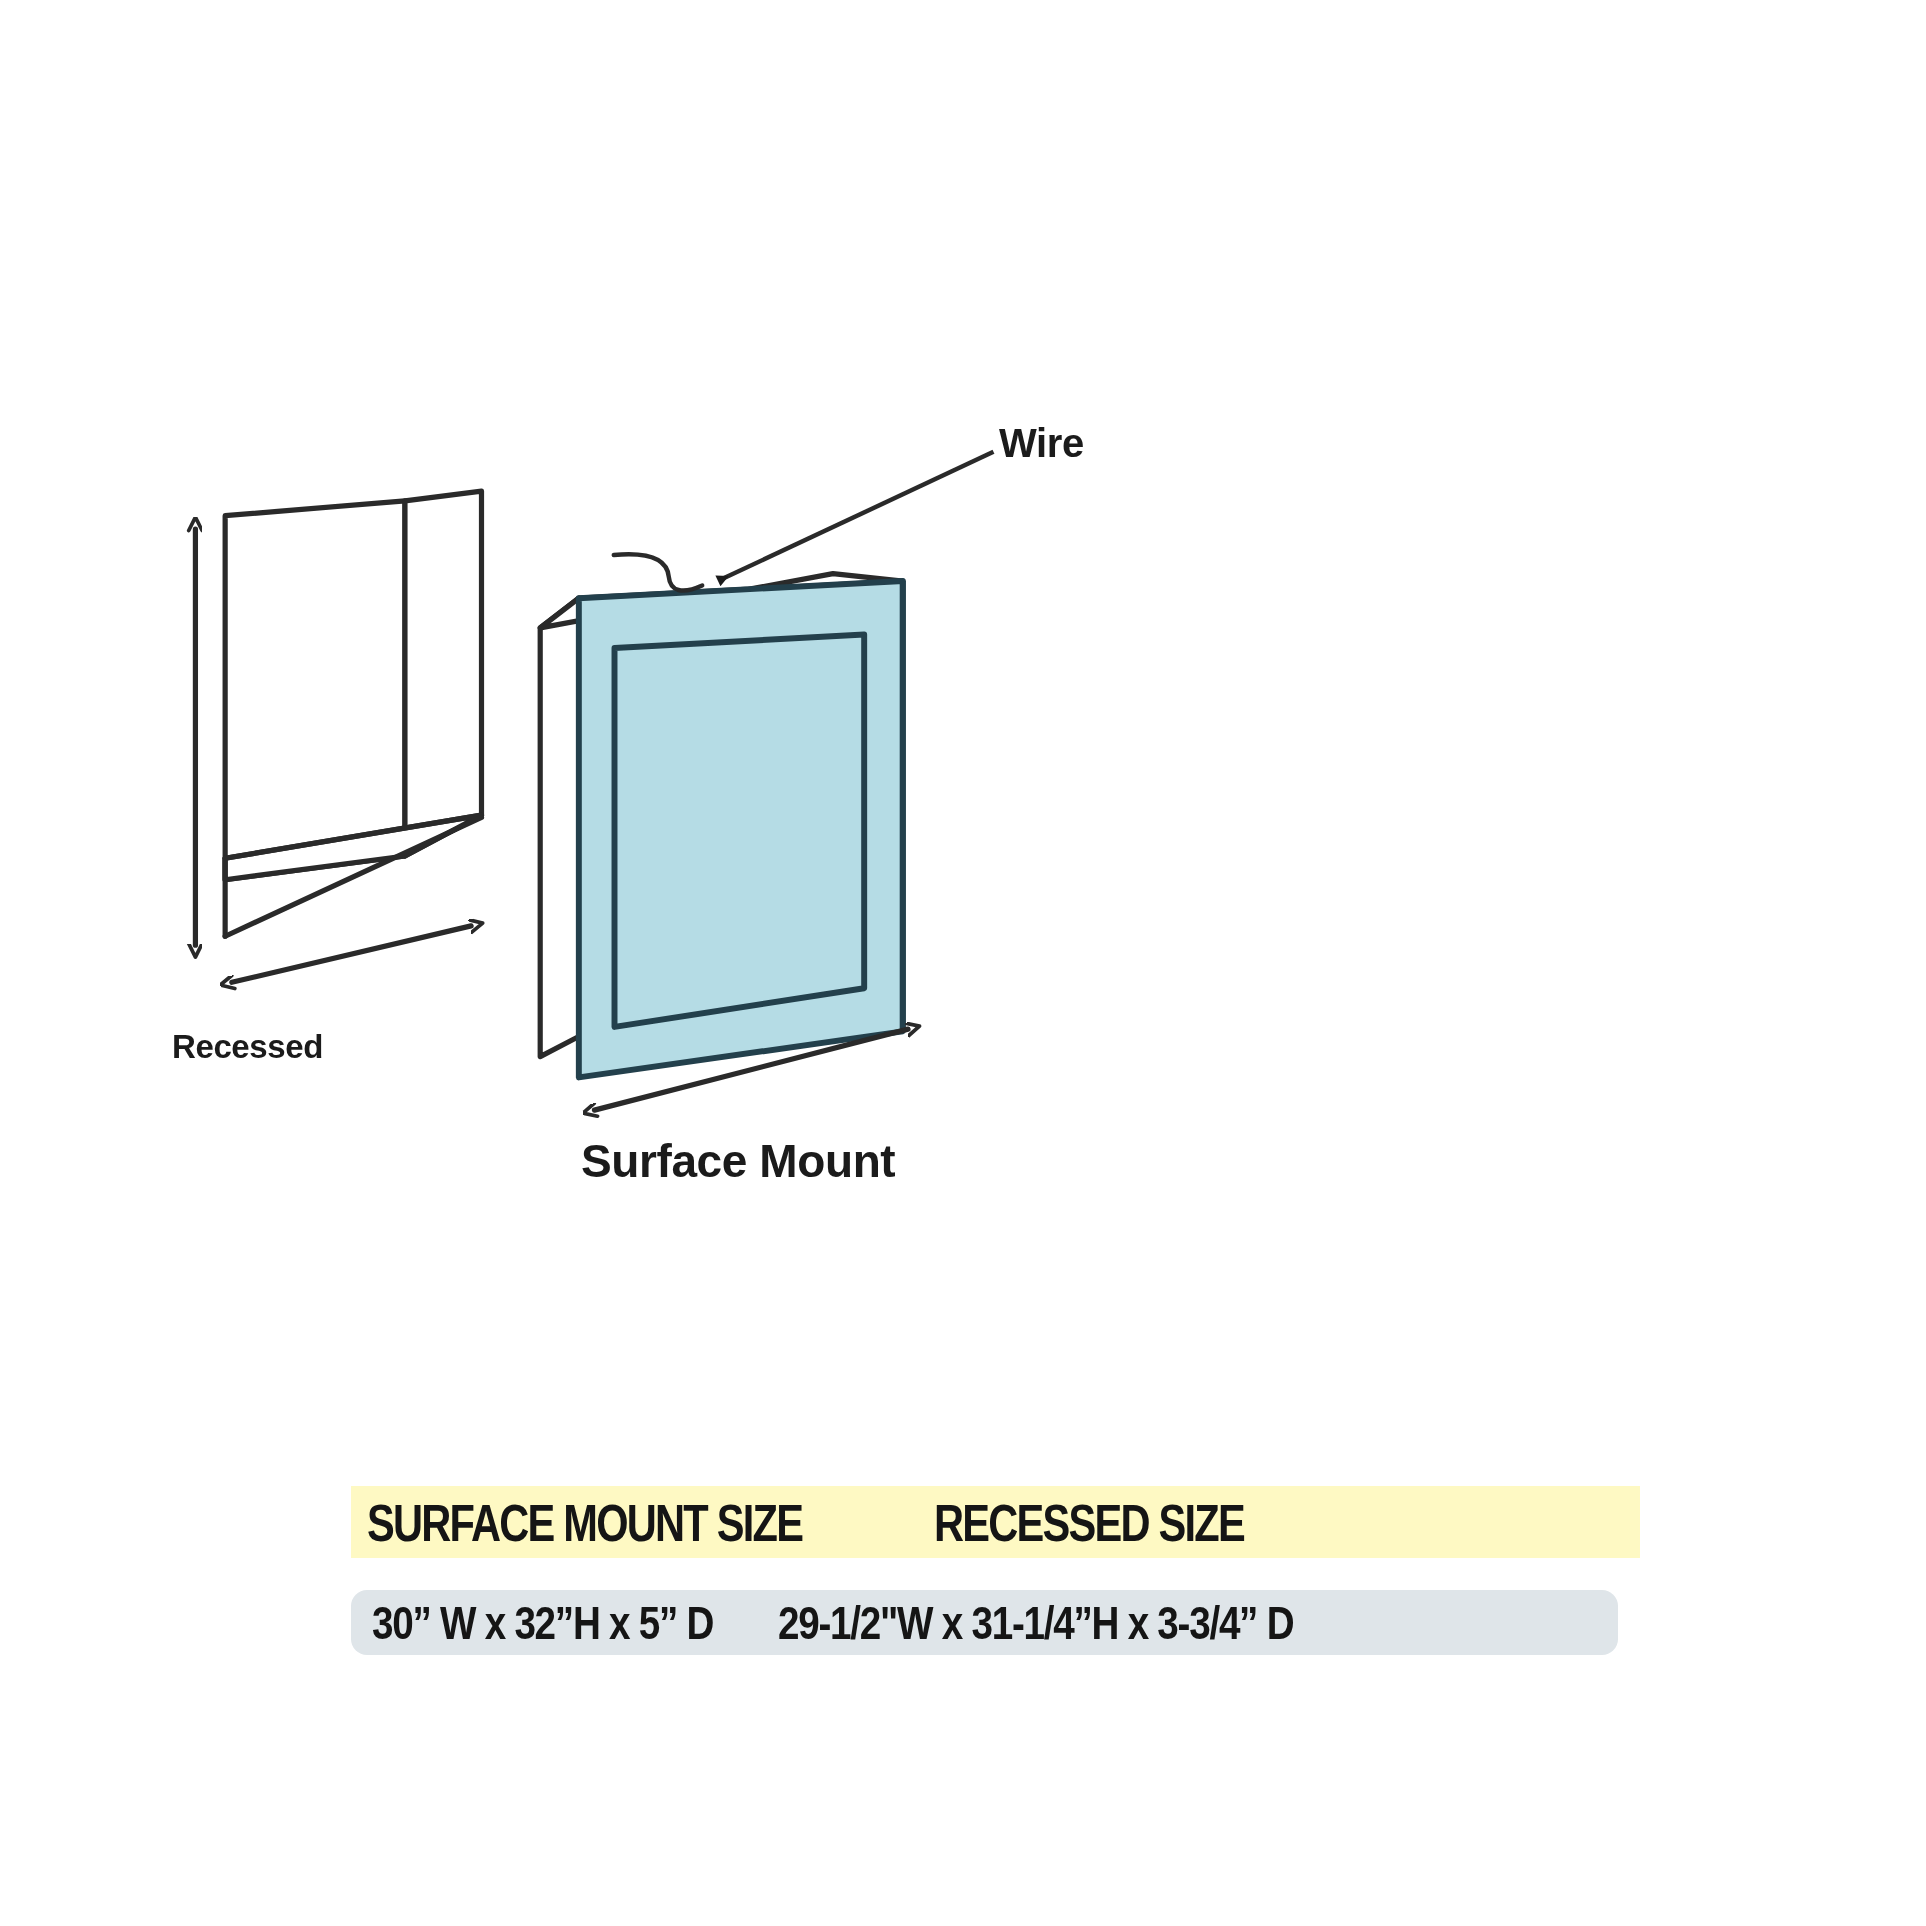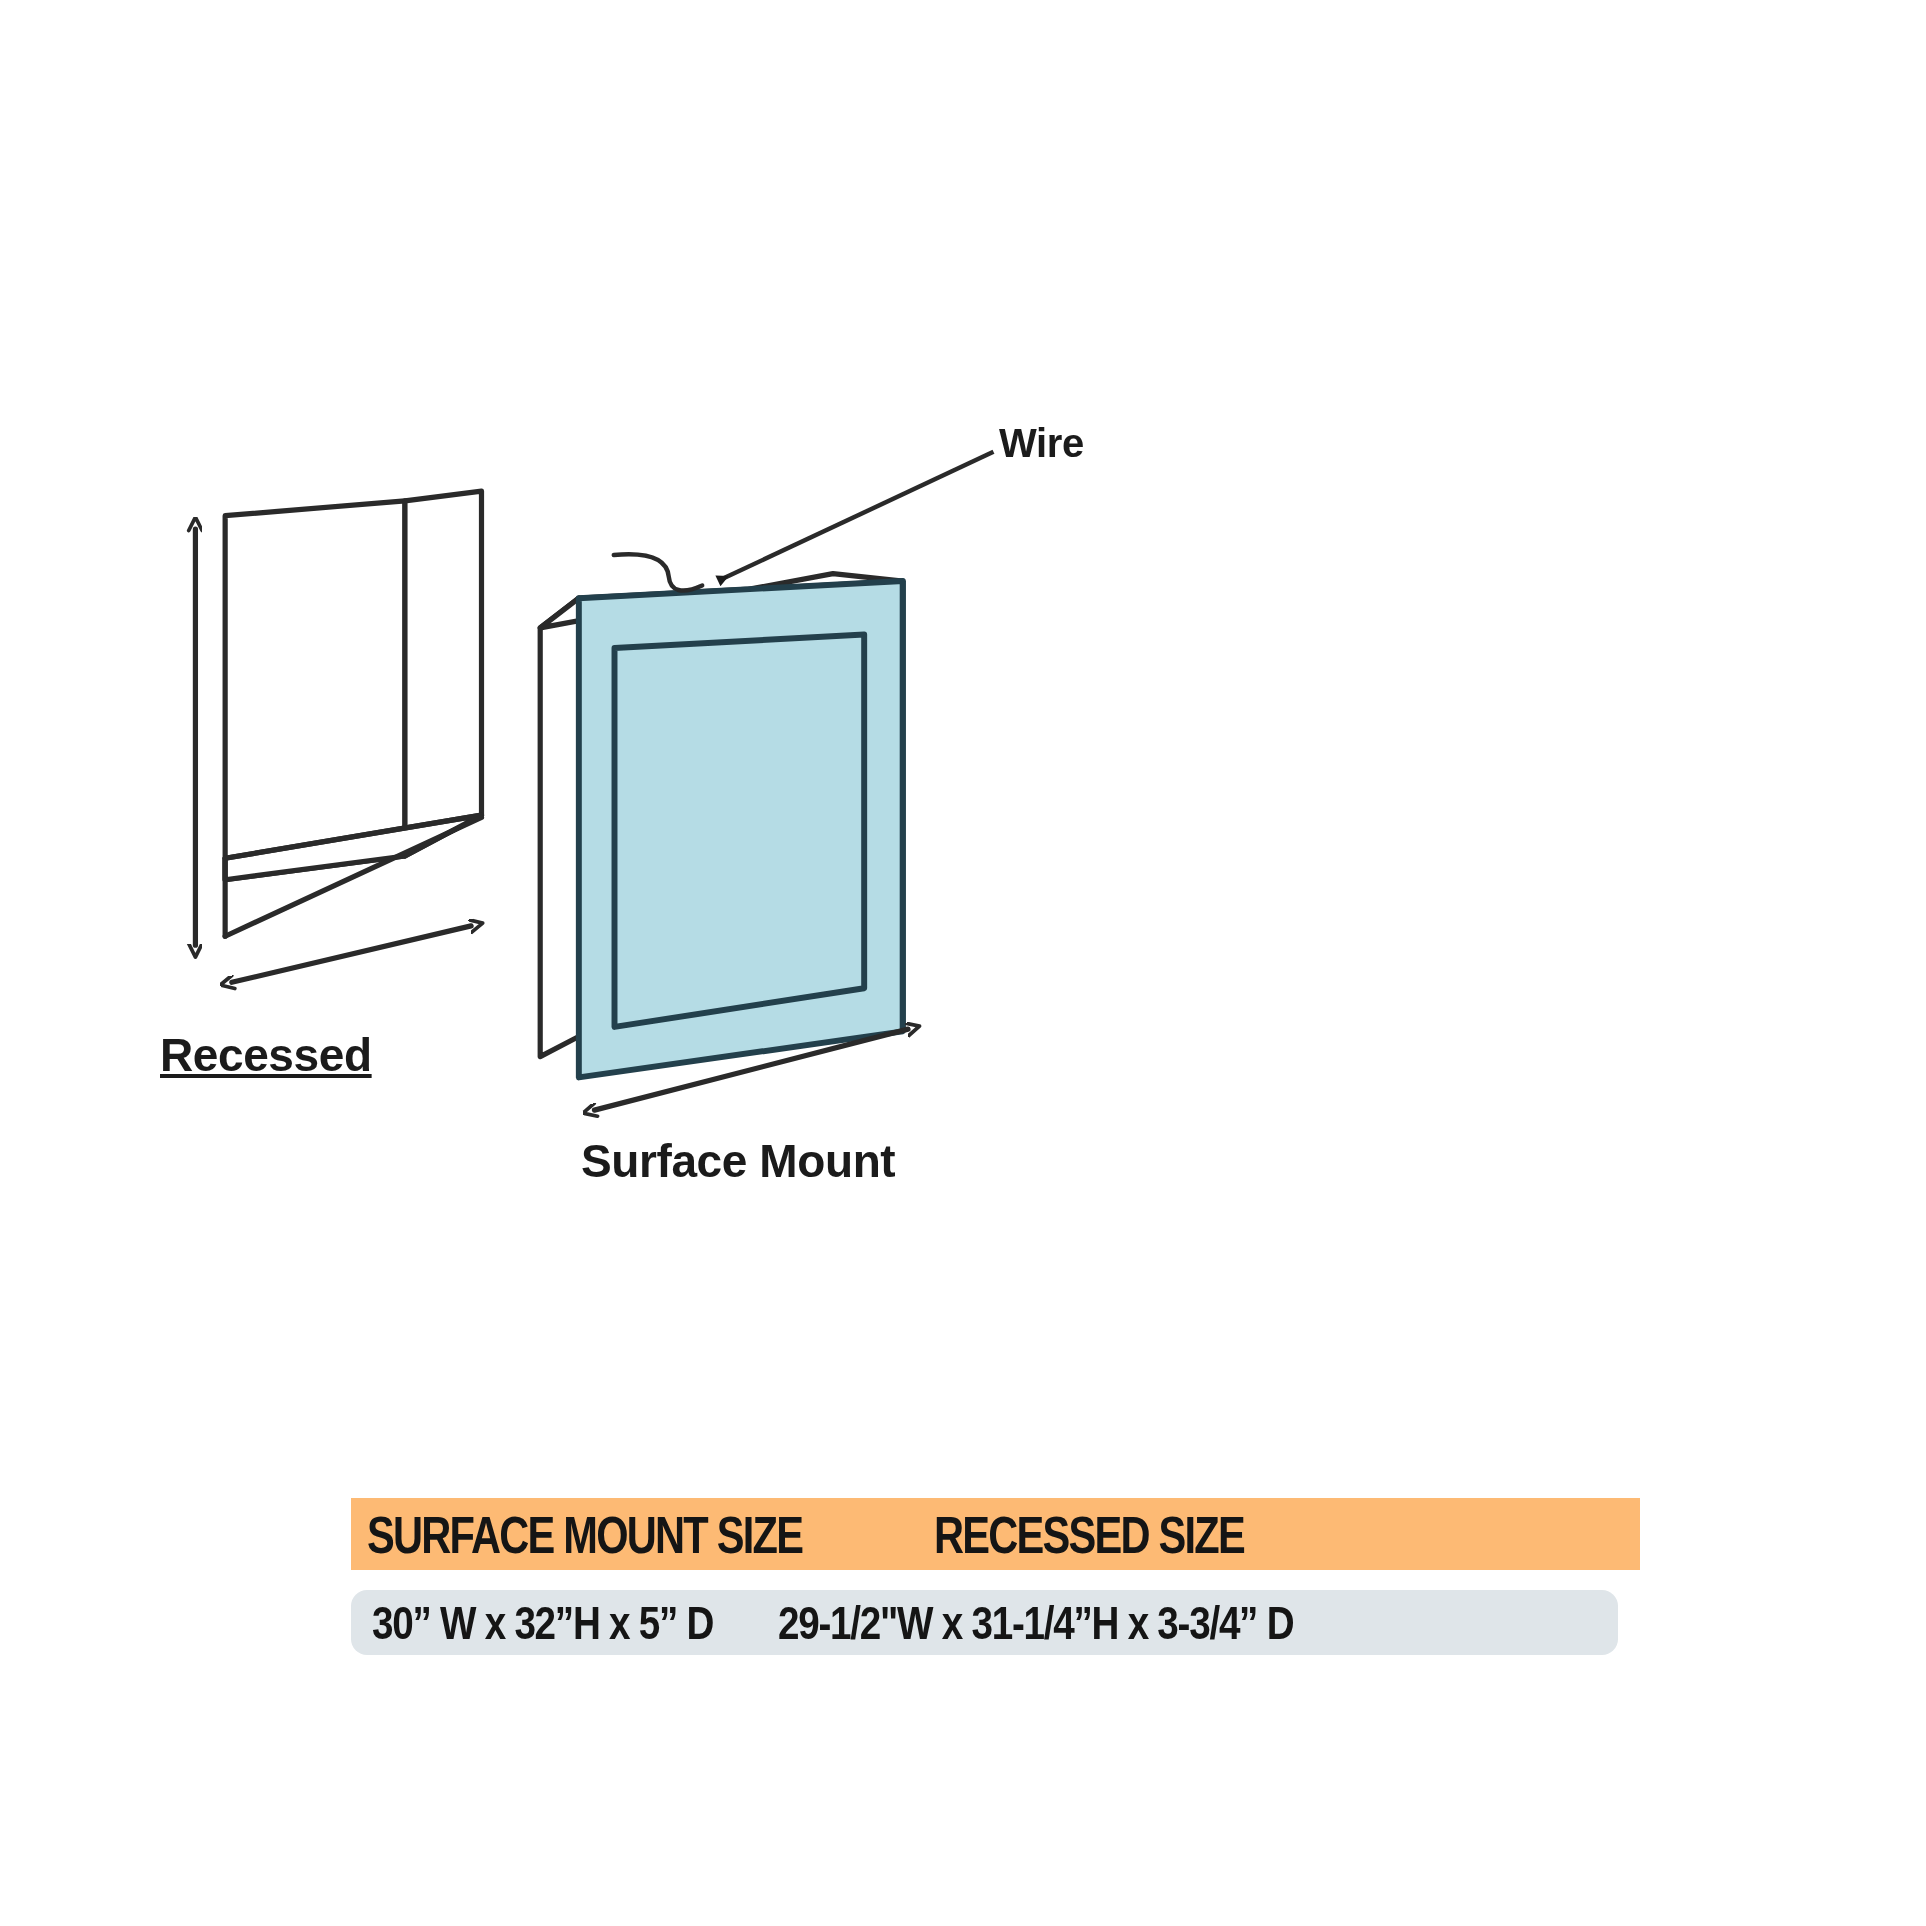--- a/index.html
+++ b/index.html
@@ -39,24 +39,23 @@
     color: #1b1b1b;
     white-space: nowrap;
     letter-spacing: -0.4px;
   }
   #label-wire {
     left: 999px;
     top: 421px;
     font-size: 40px;
   }
   #label-recessed {
-    left: 160px;
+    left: 172px;
     top: 1028px;
-    font-size: 46px;
-    text-decoration: underline;
+    font-size: 33px;
   }
   #label-surface-mount {
     left: 581px;
     top: 1134px;
     font-size: 46px;
   }
 
   
   #spec-table {
     position: absolute;
@@ -65,24 +64,24 @@
     width: 1926px;
   }
   .table-row {
     position: absolute;
     display: flex;
     align-items: center;
     box-sizing: border-box;
   }
   #table-header-row {
     left: 351px;
-    top: 16px;
+    top: 4px;
     width: 1289px;
     height: 72px;
-    background: #fdba74;
+    background: #fef9c3;
   }
   #table-data-row {
     left: 351px;
     top: 108px;
     width: 1267px;
     height: 65px;
     background: #dfe5e9;
     border-radius: 16px;
   }
   .cell {

